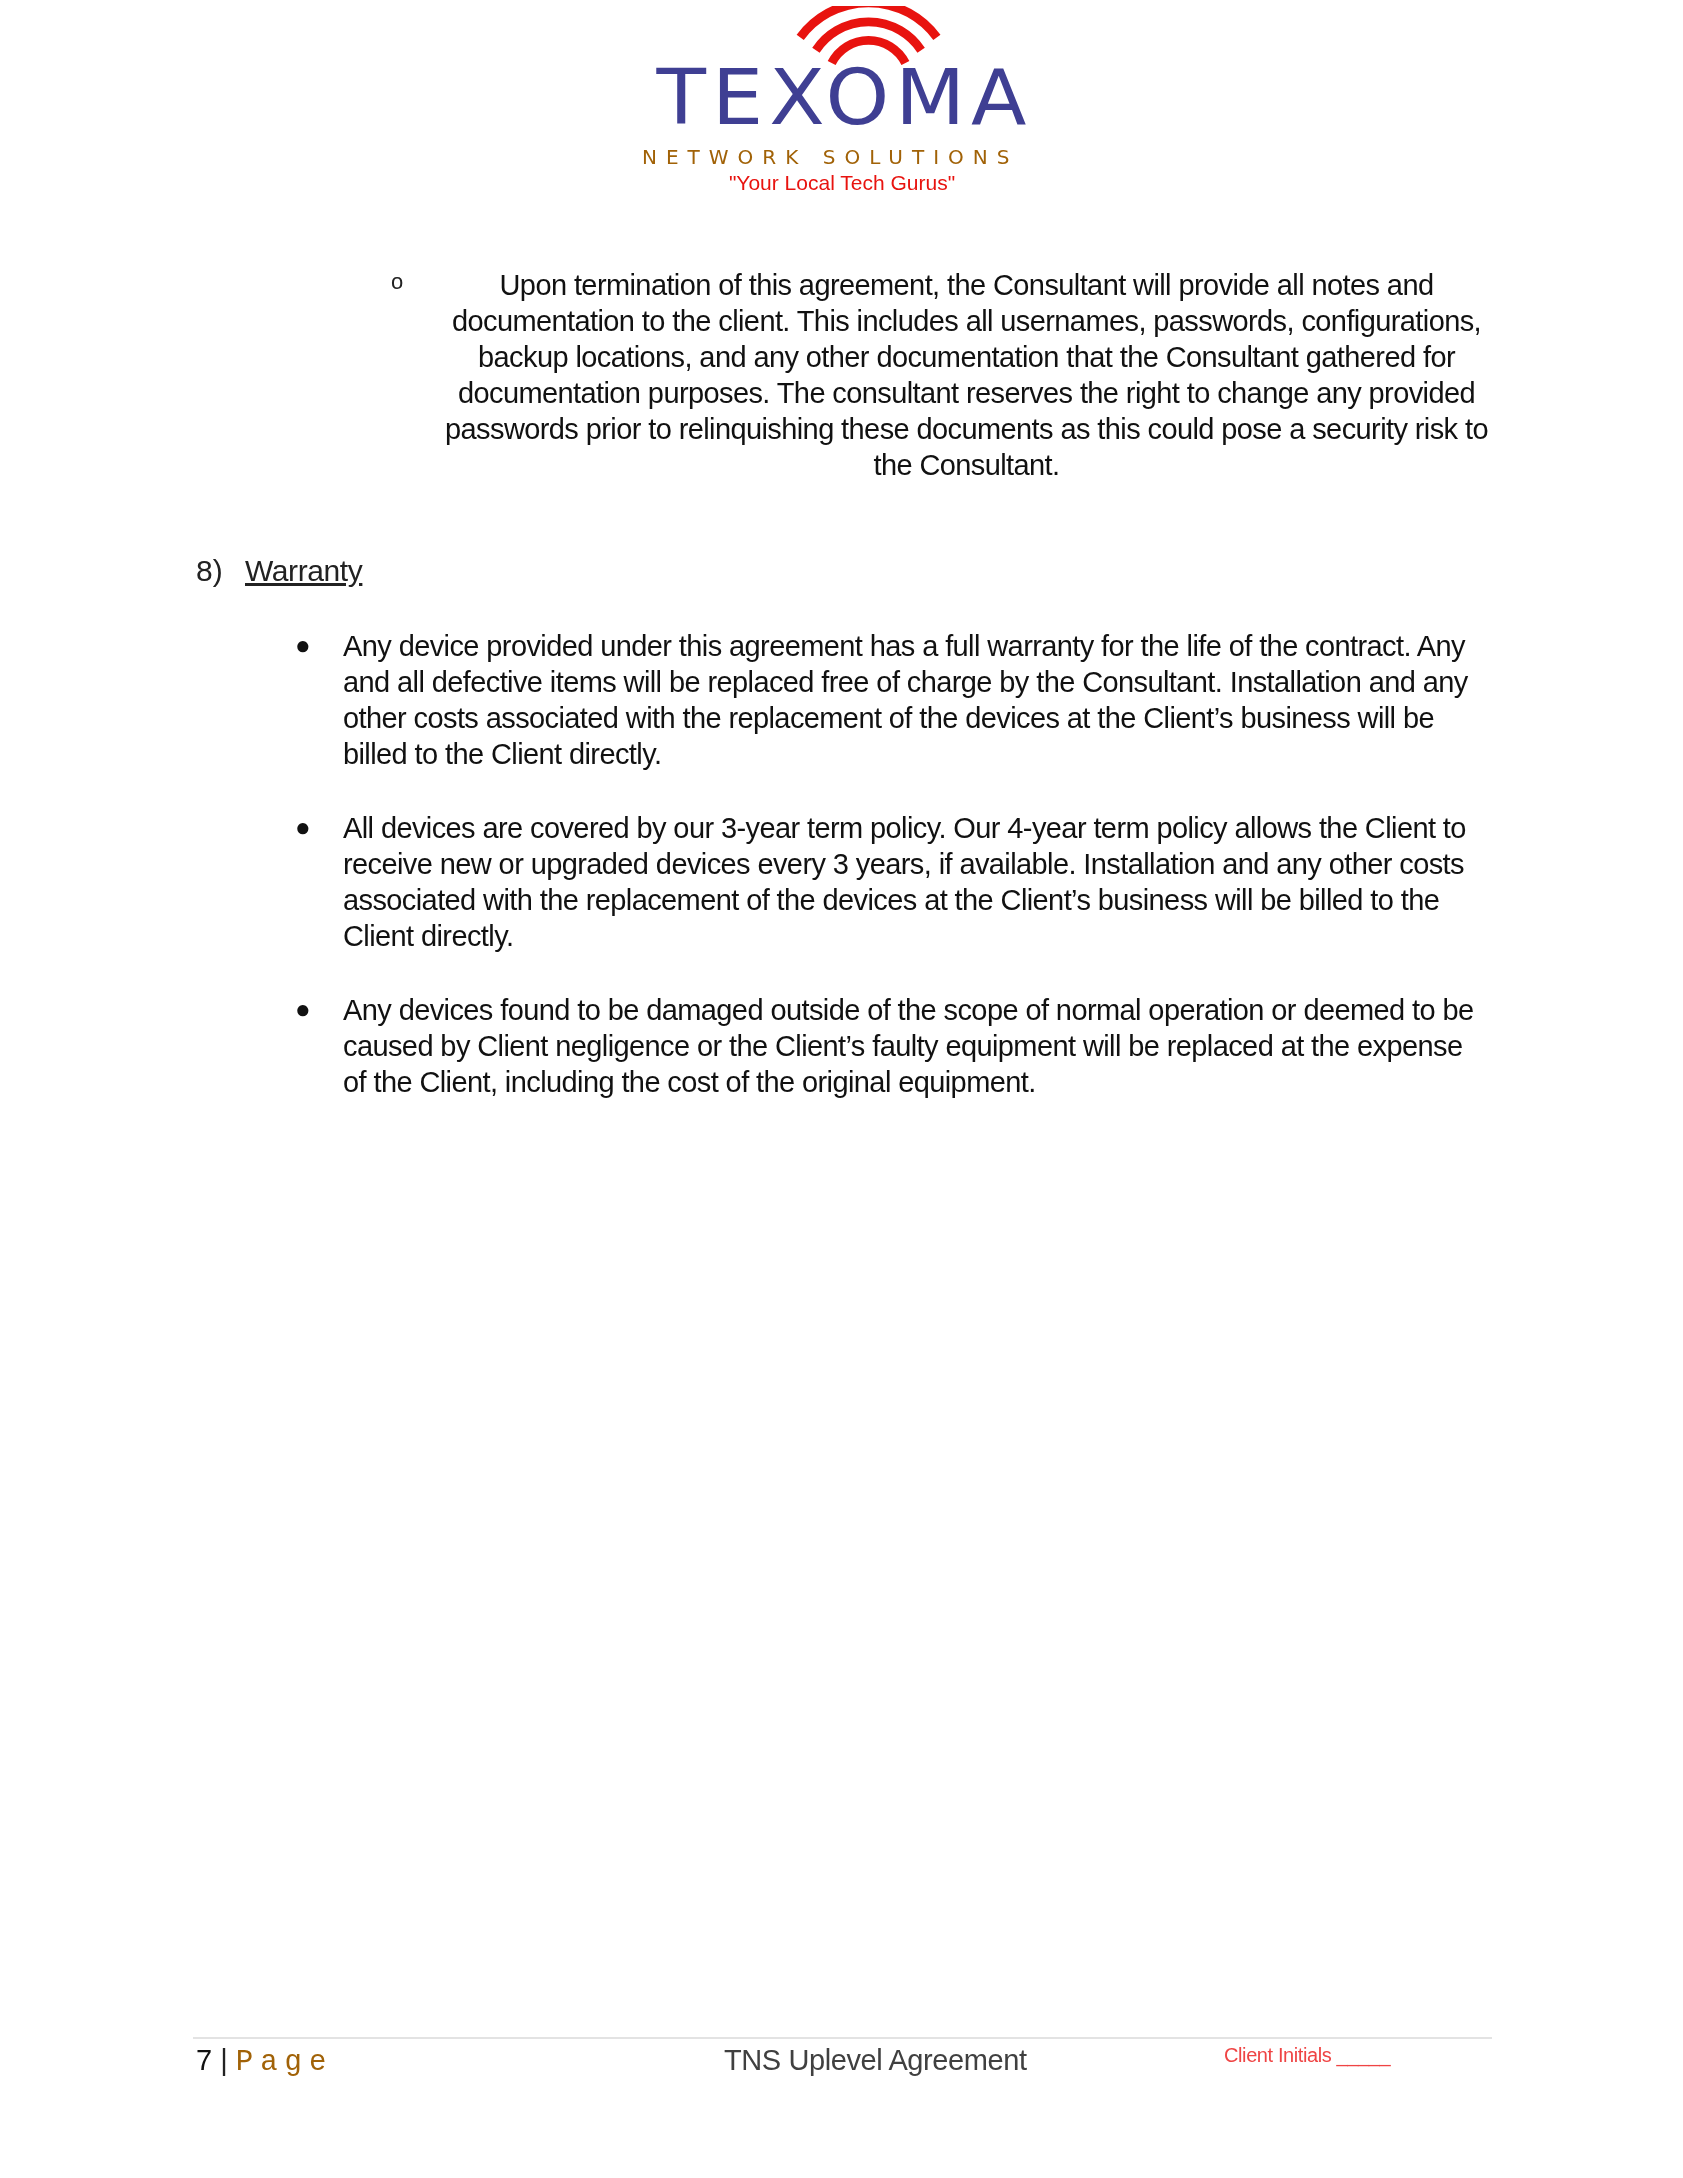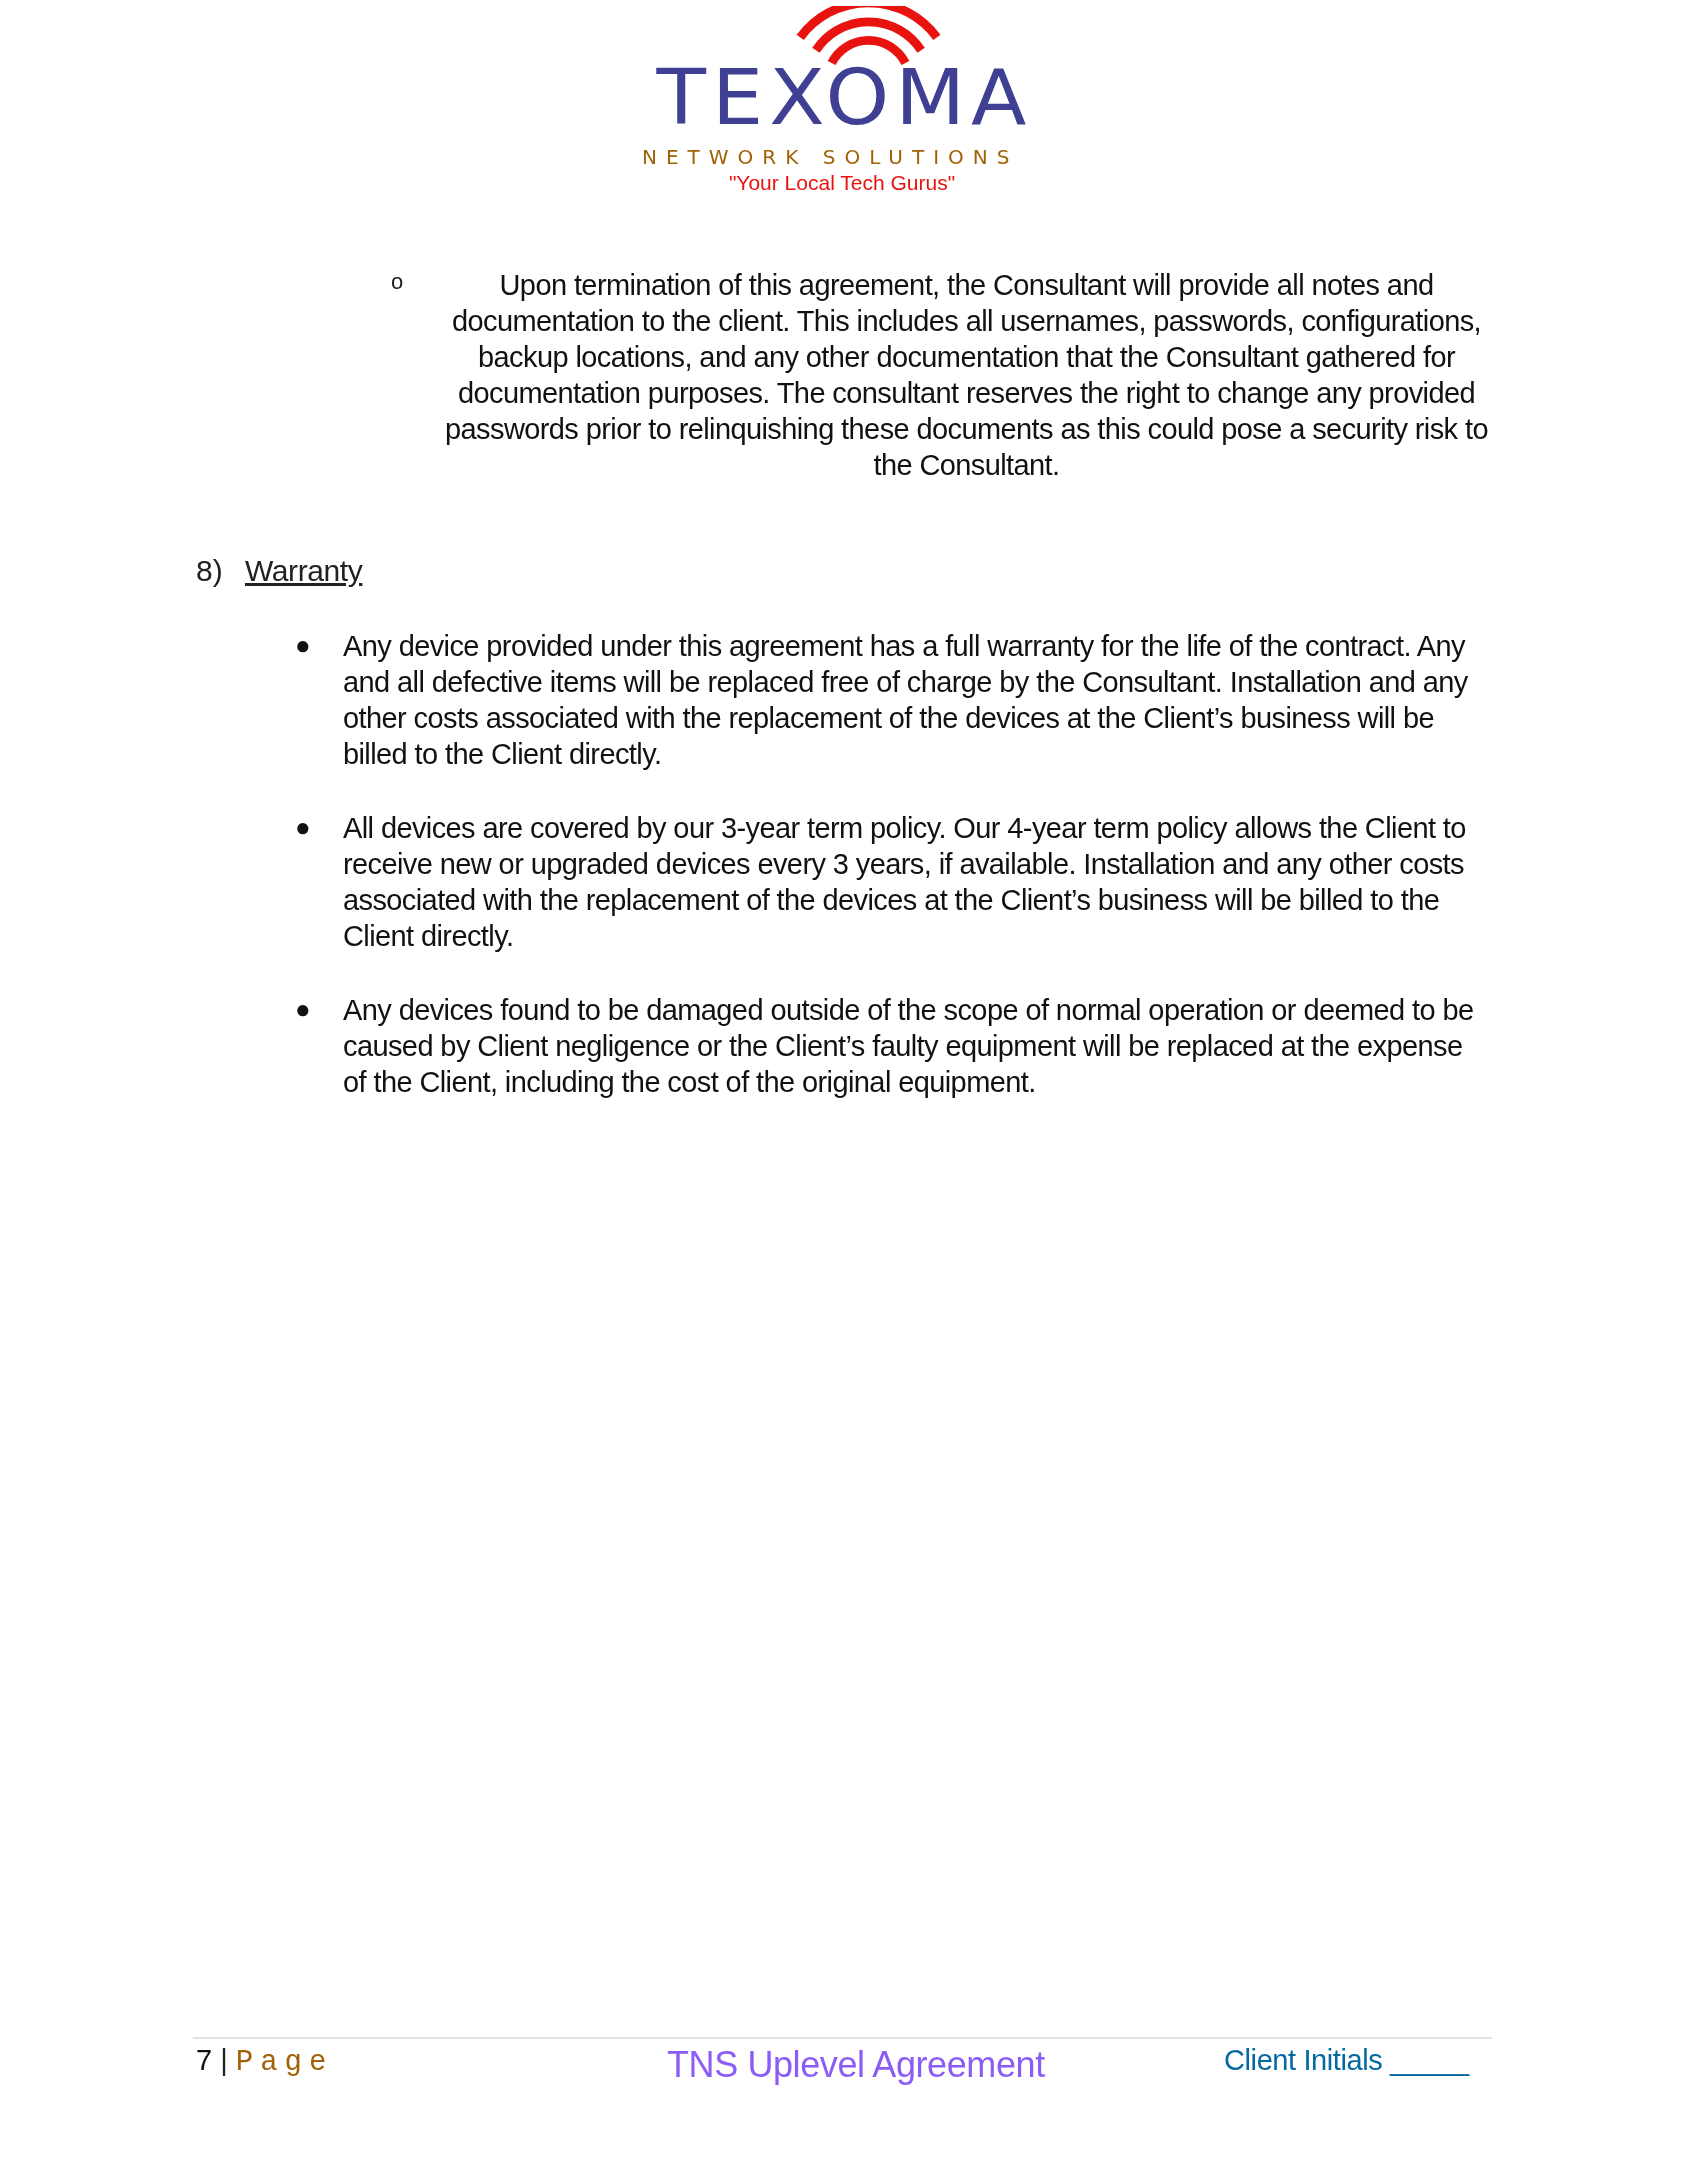--- a/index.html
+++ b/index.html
@@ -28,22 +28,22 @@
   .heading-text { position: absolute; left: 245px; top: 554px; font-size: 30px; color: #222; letter-spacing: -0.4px; text-decoration: underline; }
 
   .bullet { position: absolute; left: 295px; font-size: 26px; color: #111; }
   .btext { left: 343px; width: 1148px; }
 
   
   .footer-rule { position: absolute; left: 193px; top: 2037px; width: 1299px; height: 2px; background: #e3e3e3; }
   .footer-page { position: absolute; left: 196px; top: 2044px; font-size: 29px; color: #111; }
   .footer-page .pipe { color: #222; }
   .footer-page .page-word { color: #a16207; letter-spacing: 7px; font-family: Liberation Mono, monospace; }
-  .footer-title { position: absolute; left: 667px; top: 2044px; font-size: 36px; color: #8b5cf6; letter-spacing: -0.4px; }
-  .footer-initials { position: absolute; left: 1224px; top: 2044px; font-size: 29px; color: #0369a1; letter-spacing: -0.4px; }
+  .footer-title { position: absolute; left: 724px; top: 2044px; font-size: 29px; color: #404040; letter-spacing: -0.4px; }
+  .footer-initials { position: absolute; left: 1224px; top: 2044px; font-size: 20px; color: #ef4444; letter-spacing: -0.4px; }
 </style>
 </head>
 <body>
 
 <div id="logo">
   <svg width="495" height="59" viewBox="0 0 500 60">
     <path d="M240 58 A 42 42 0 0 1 315 58" fill="none" stroke="#e8130f" stroke-width="9" stroke-linecap="butt"></path>
     <path d="M224 45 A 64 64 0 0 1 331 45" fill="none" stroke="#e8130f" stroke-width="9"></path>
     <path d="M208 32 A 86 86 0 0 1 347 32" fill="none" stroke="#e8130f" stroke-width="9"></path>
   </svg>

